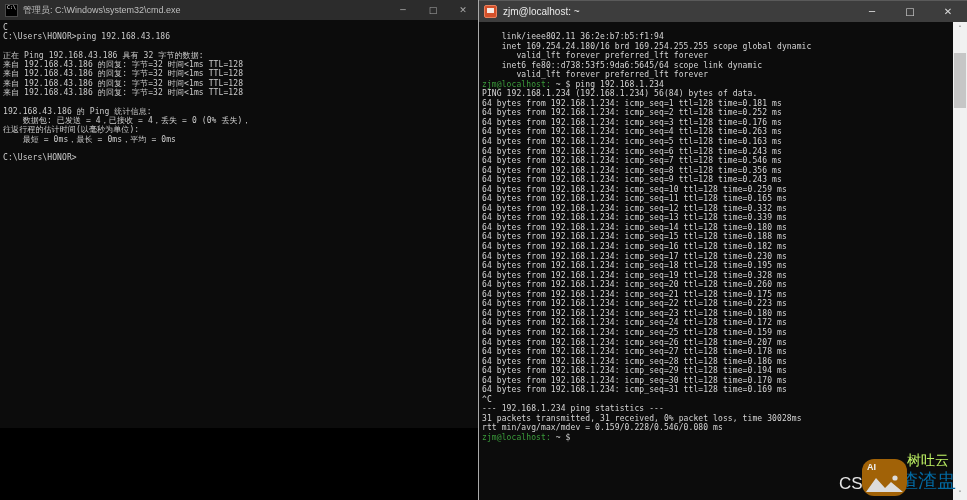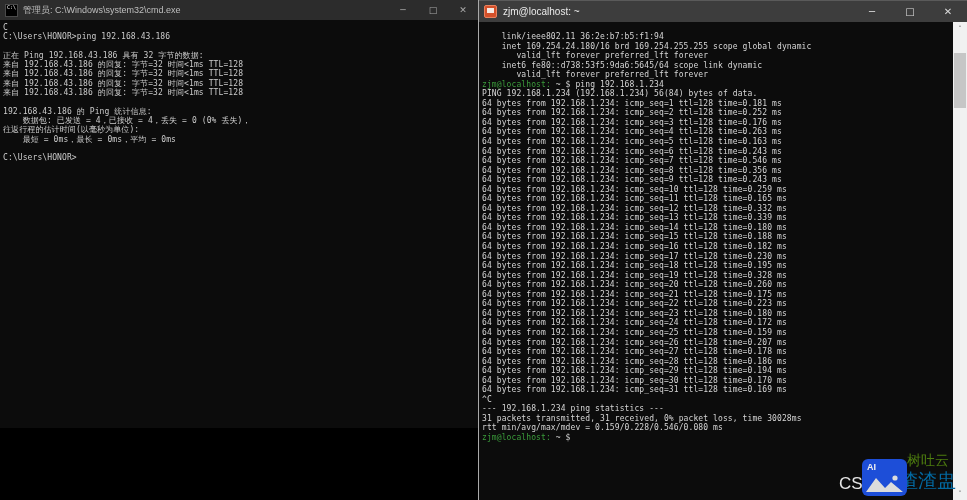--- a/index.html
+++ b/index.html
@@ -66,27 +66,27 @@
   .sb-up{top:0;}
   .sb-down{bottom:0;}
   .sb-thumb{position:absolute;left:1px;right:1px;top:31px;height:55px;background:#c6c6c6;}
   
   .watermark{
     position:absolute;right:0;bottom:4px;display:flex;align-items:flex-end;
     font-family:"Liberation Sans",sans-serif;z-index:5;
   }
   .wm-csl{color:#e6e6e6;font-size:17px;line-height:17px;margin-right:-10px;margin-bottom:4px;}
   .wm-badge{
-    width:45px;height:37px;background:#1d4ed8;border-radius:6px;position:relative;
+    width:45px;height:37px;background:#a16207;border-radius:12px;position:relative;
     flex:0 0 auto;z-index:2;
   }
   .wm-ai{position:absolute;left:5px;top:3px;color:#f0f0f0;font-size:9px;font-weight:bold;}
   .wm-badge svg{position:absolute;left:4px;bottom:4px;}
   .wm-stack{position:relative;width:68px;height:44px;margin-left:-8px;}
-  .wm-gray{position:absolute;left:8px;top:0;color:#4d7c0f;font-size:14px;white-space:nowrap;text-align:center;}
+  .wm-gray{position:absolute;left:8px;top:0;color:#bef264;font-size:14px;white-space:nowrap;text-align:center;}
   .wm-white{position:absolute;left:0;bottom:2px;color:#0369a1;font-size:19px;white-space:nowrap;}
 </style>
 </head>
 <body>
 
 <div class="win-left">
   <div class="titlebar">
     <span class="cmd-icon"></span>
     <span>管理员: C:\Windows\system32\cmd.exe</span>
     <span class="winbtns">

